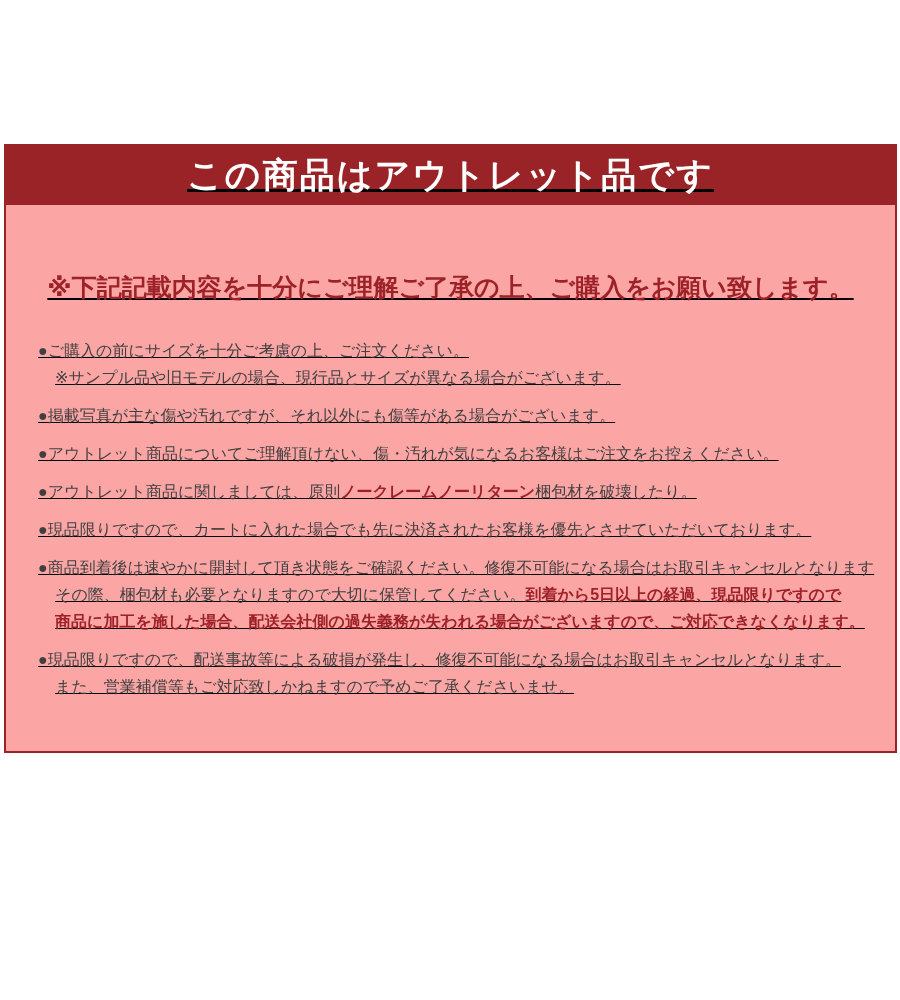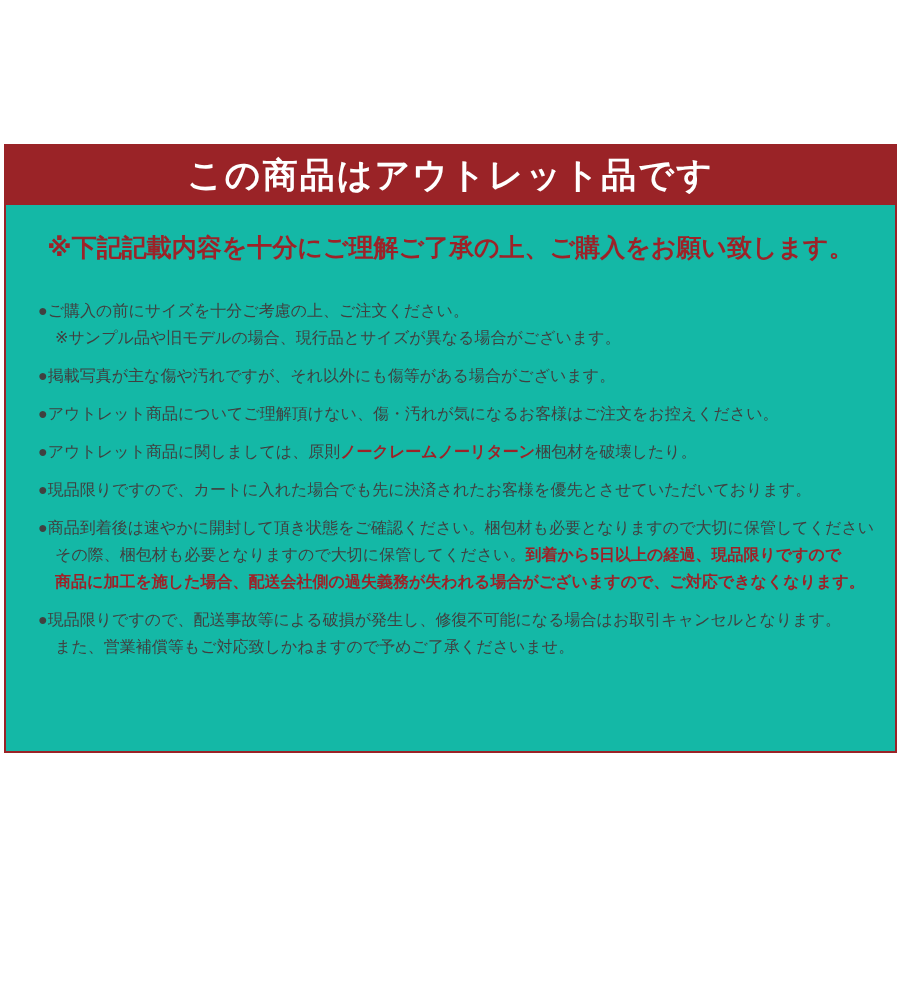--- a/index.html
+++ b/index.html
@@ -11,36 +11,38 @@
   }
   *{margin:0;padding:0;box-sizing:border-box;}
   html,body{width:900px;height:1000px;background:#ffffff;overflow:hidden;}
   body{font-family:"Liberation Sans","DejaVu Sans",sans-serif;position:relative;}
 
   .notice-box{
     position:absolute;
     left:4px; top:144px;
     width:893px; height:609px;
     border:2px solid var(--border-color);
-    background:#14b8a6;
+    background:#fca5a5;
+    text-decoration:underline;
   }
   .banner{
     height:59px;
     background:var(--banner-bg);
     display:flex;align-items:center;justify-content:center;
   }
   .banner-title{
     color:var(--banner-text);
     font-size:35px;
     font-weight:bold;
     letter-spacing:2px;
     white-space:nowrap;
   }
   .content{
     padding:26px 32px 0 32px;
+    margin-top:40px;
   }
   .lead-heading{
     color:var(--accent-red);
     font-size:25px;
     font-weight:bold;
     line-height:32px;
     text-align:center;
     white-space:nowrap;
     margin:0 0 34px 0;
   }
@@ -81,21 +83,21 @@
 
     <div class="bullet">
       <span class="line line-first"><span class="seg">●アウトレット商品に関しましては、原則</span><span class="seg seg-red">ノークレームノーリターン</span><span class="seg">梱包材を破壊したり。</span></span>
     </div>
 
     <div class="bullet">
       <span class="line line-first"><span class="seg">●現品限りですので、カートに入れた場合でも先に決済されたお客様を優先とさせていただいております。</span></span>
     </div>
 
     <div class="bullet">
-      <span class="line line-first"><span class="seg">●商品到着後は速やかに開封して頂き状態をご確認ください。梱包材も必要となりますので大切に保管してください</span></span>
+      <span class="line line-first"><span class="seg">●商品到着後は速やかに開封して頂き状態をご確認ください。修復不可能になる場合はお取引キャンセルとなります</span></span>
       <span class="line"><span class="seg">その際、梱包材も必要となりますので大切に保管してください。</span><span class="seg seg-red">到着から5日以上の経過、現品限りですので</span></span>
       <span class="line"><span class="seg seg-red">商品に加工を施した場合、配送会社側の過失義務が失われる場合がございますので、ご対応できなくなります。</span></span>
     </div>
 
     <div class="bullet">
       <span class="line line-first"><span class="seg">●現品限りですので、配送事故等による破損が発生し、修復不可能になる場合はお取引キャンセルとなります。</span></span>
       <span class="line"><span class="seg">また、営業補償等もご対応致しかねますので予めご了承くださいませ。</span></span>
     </div>
 
   </div>

